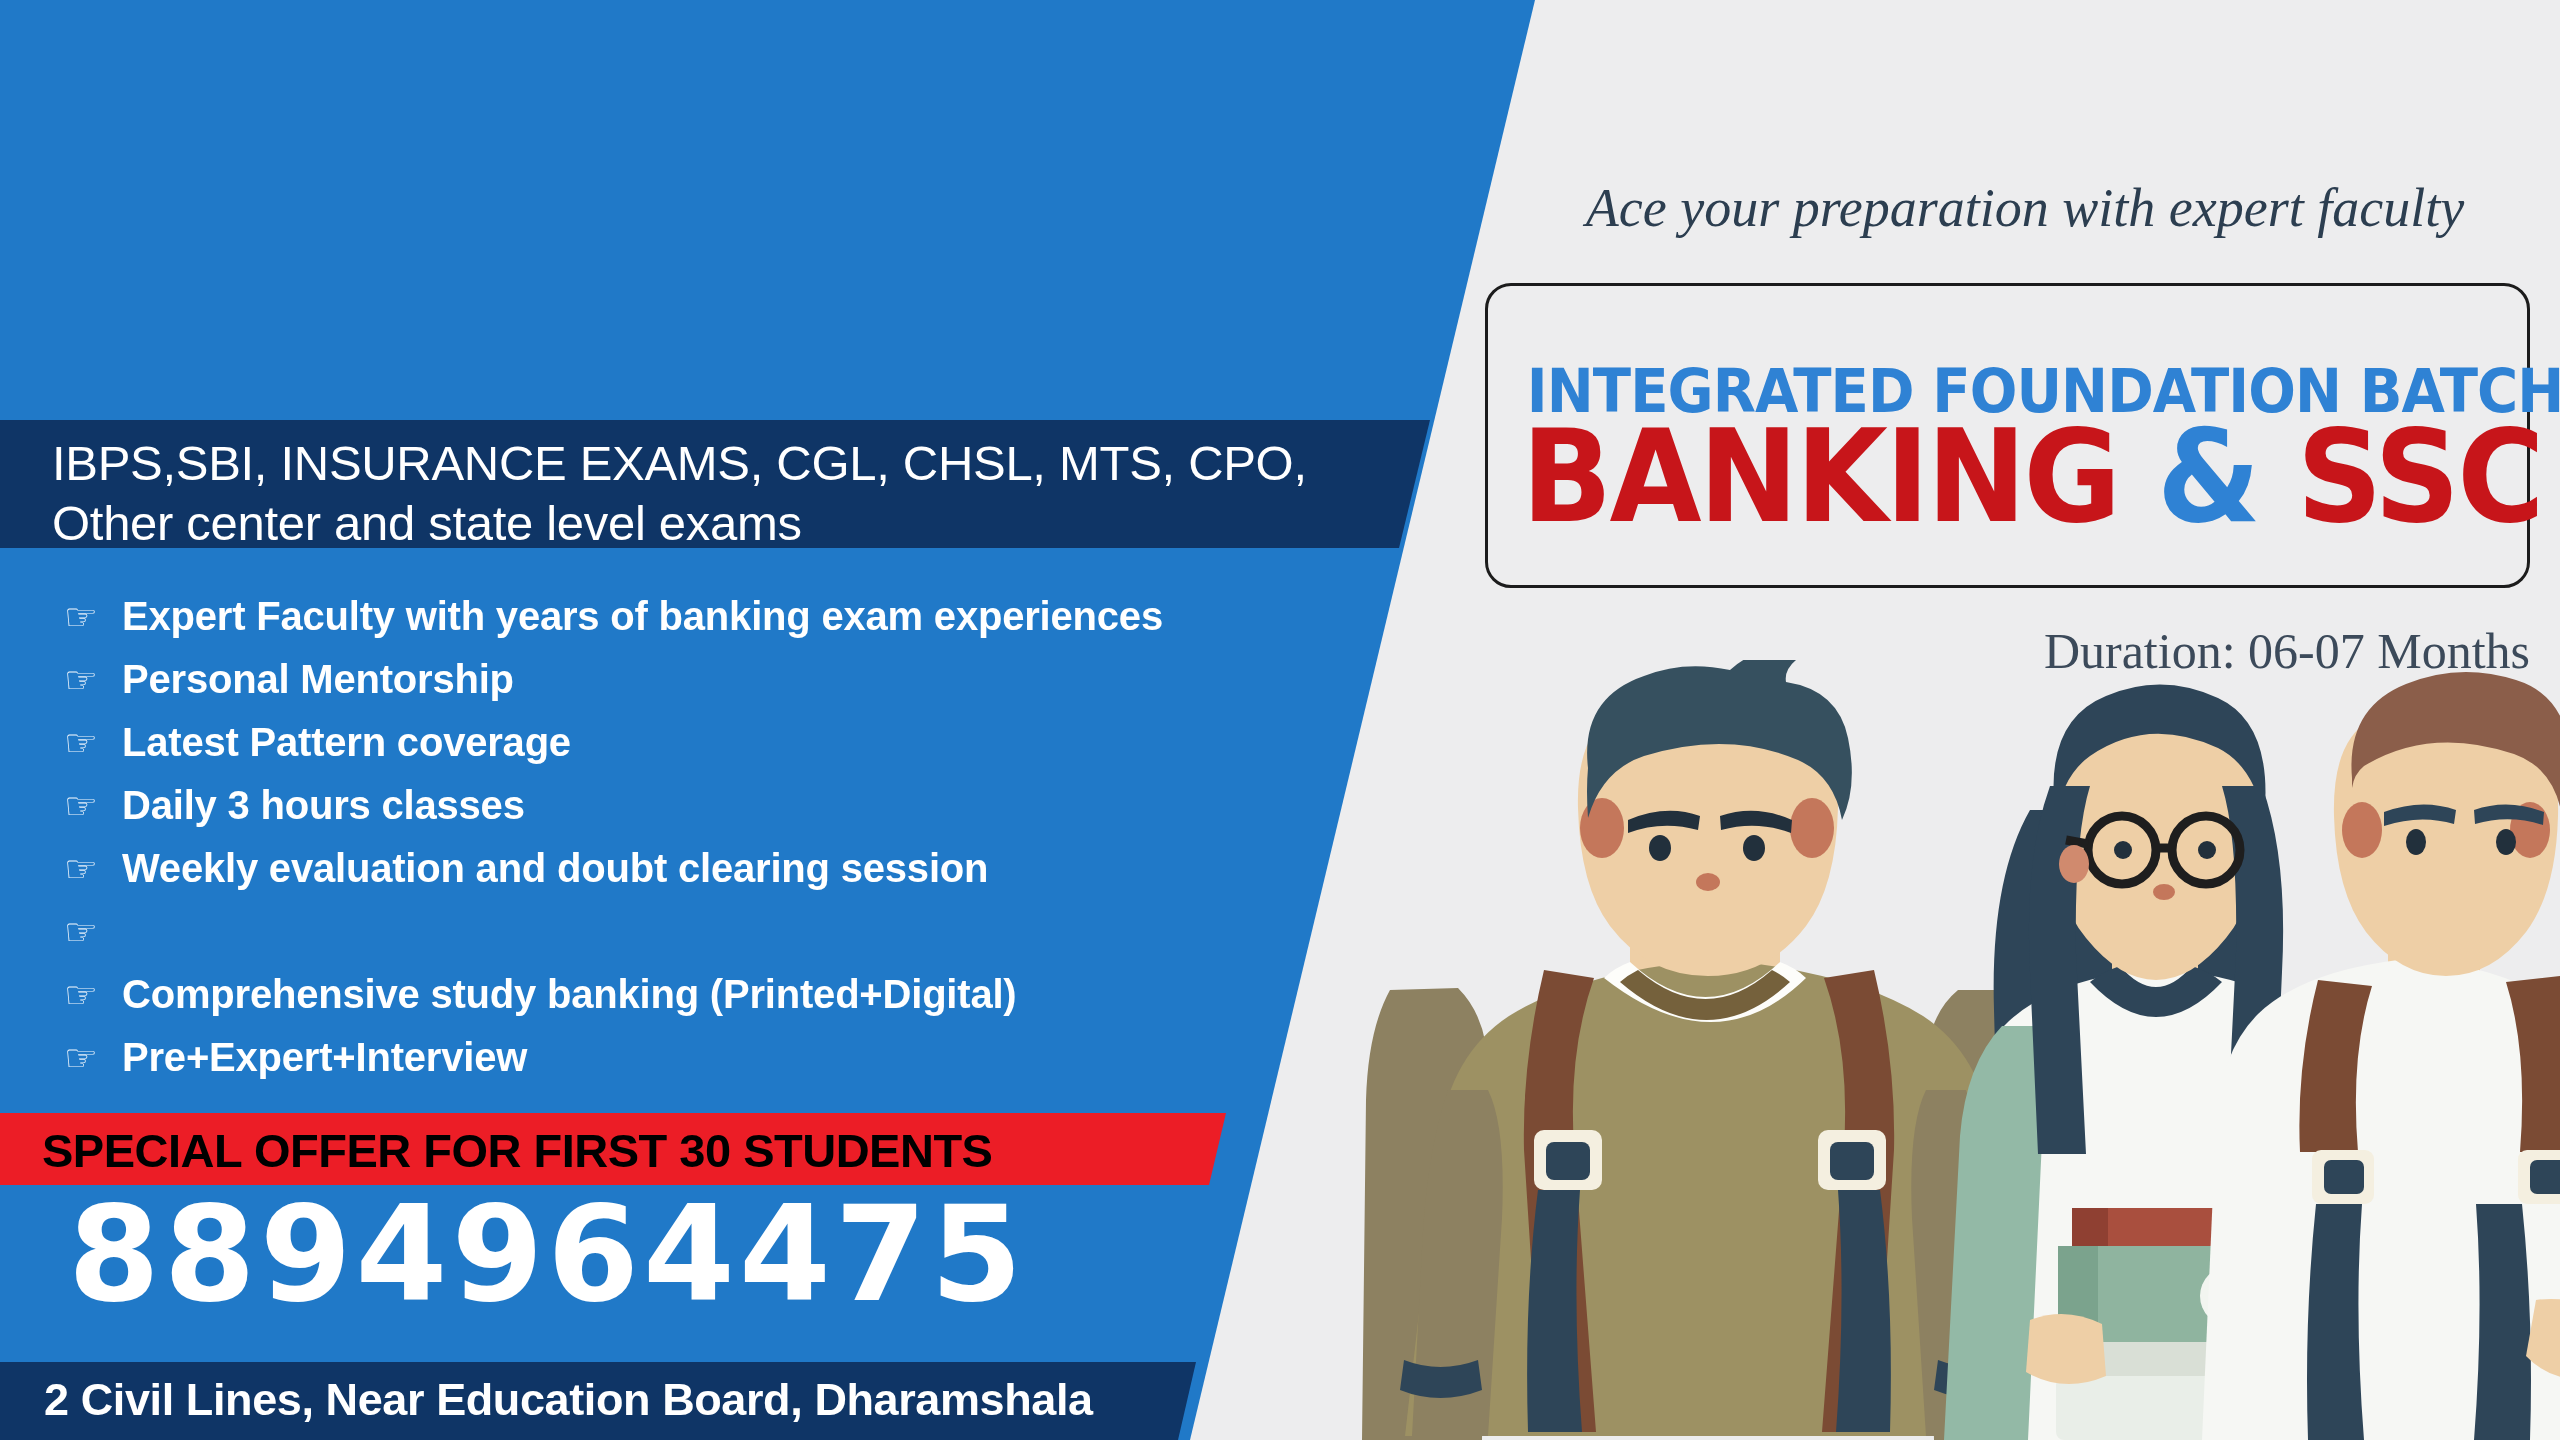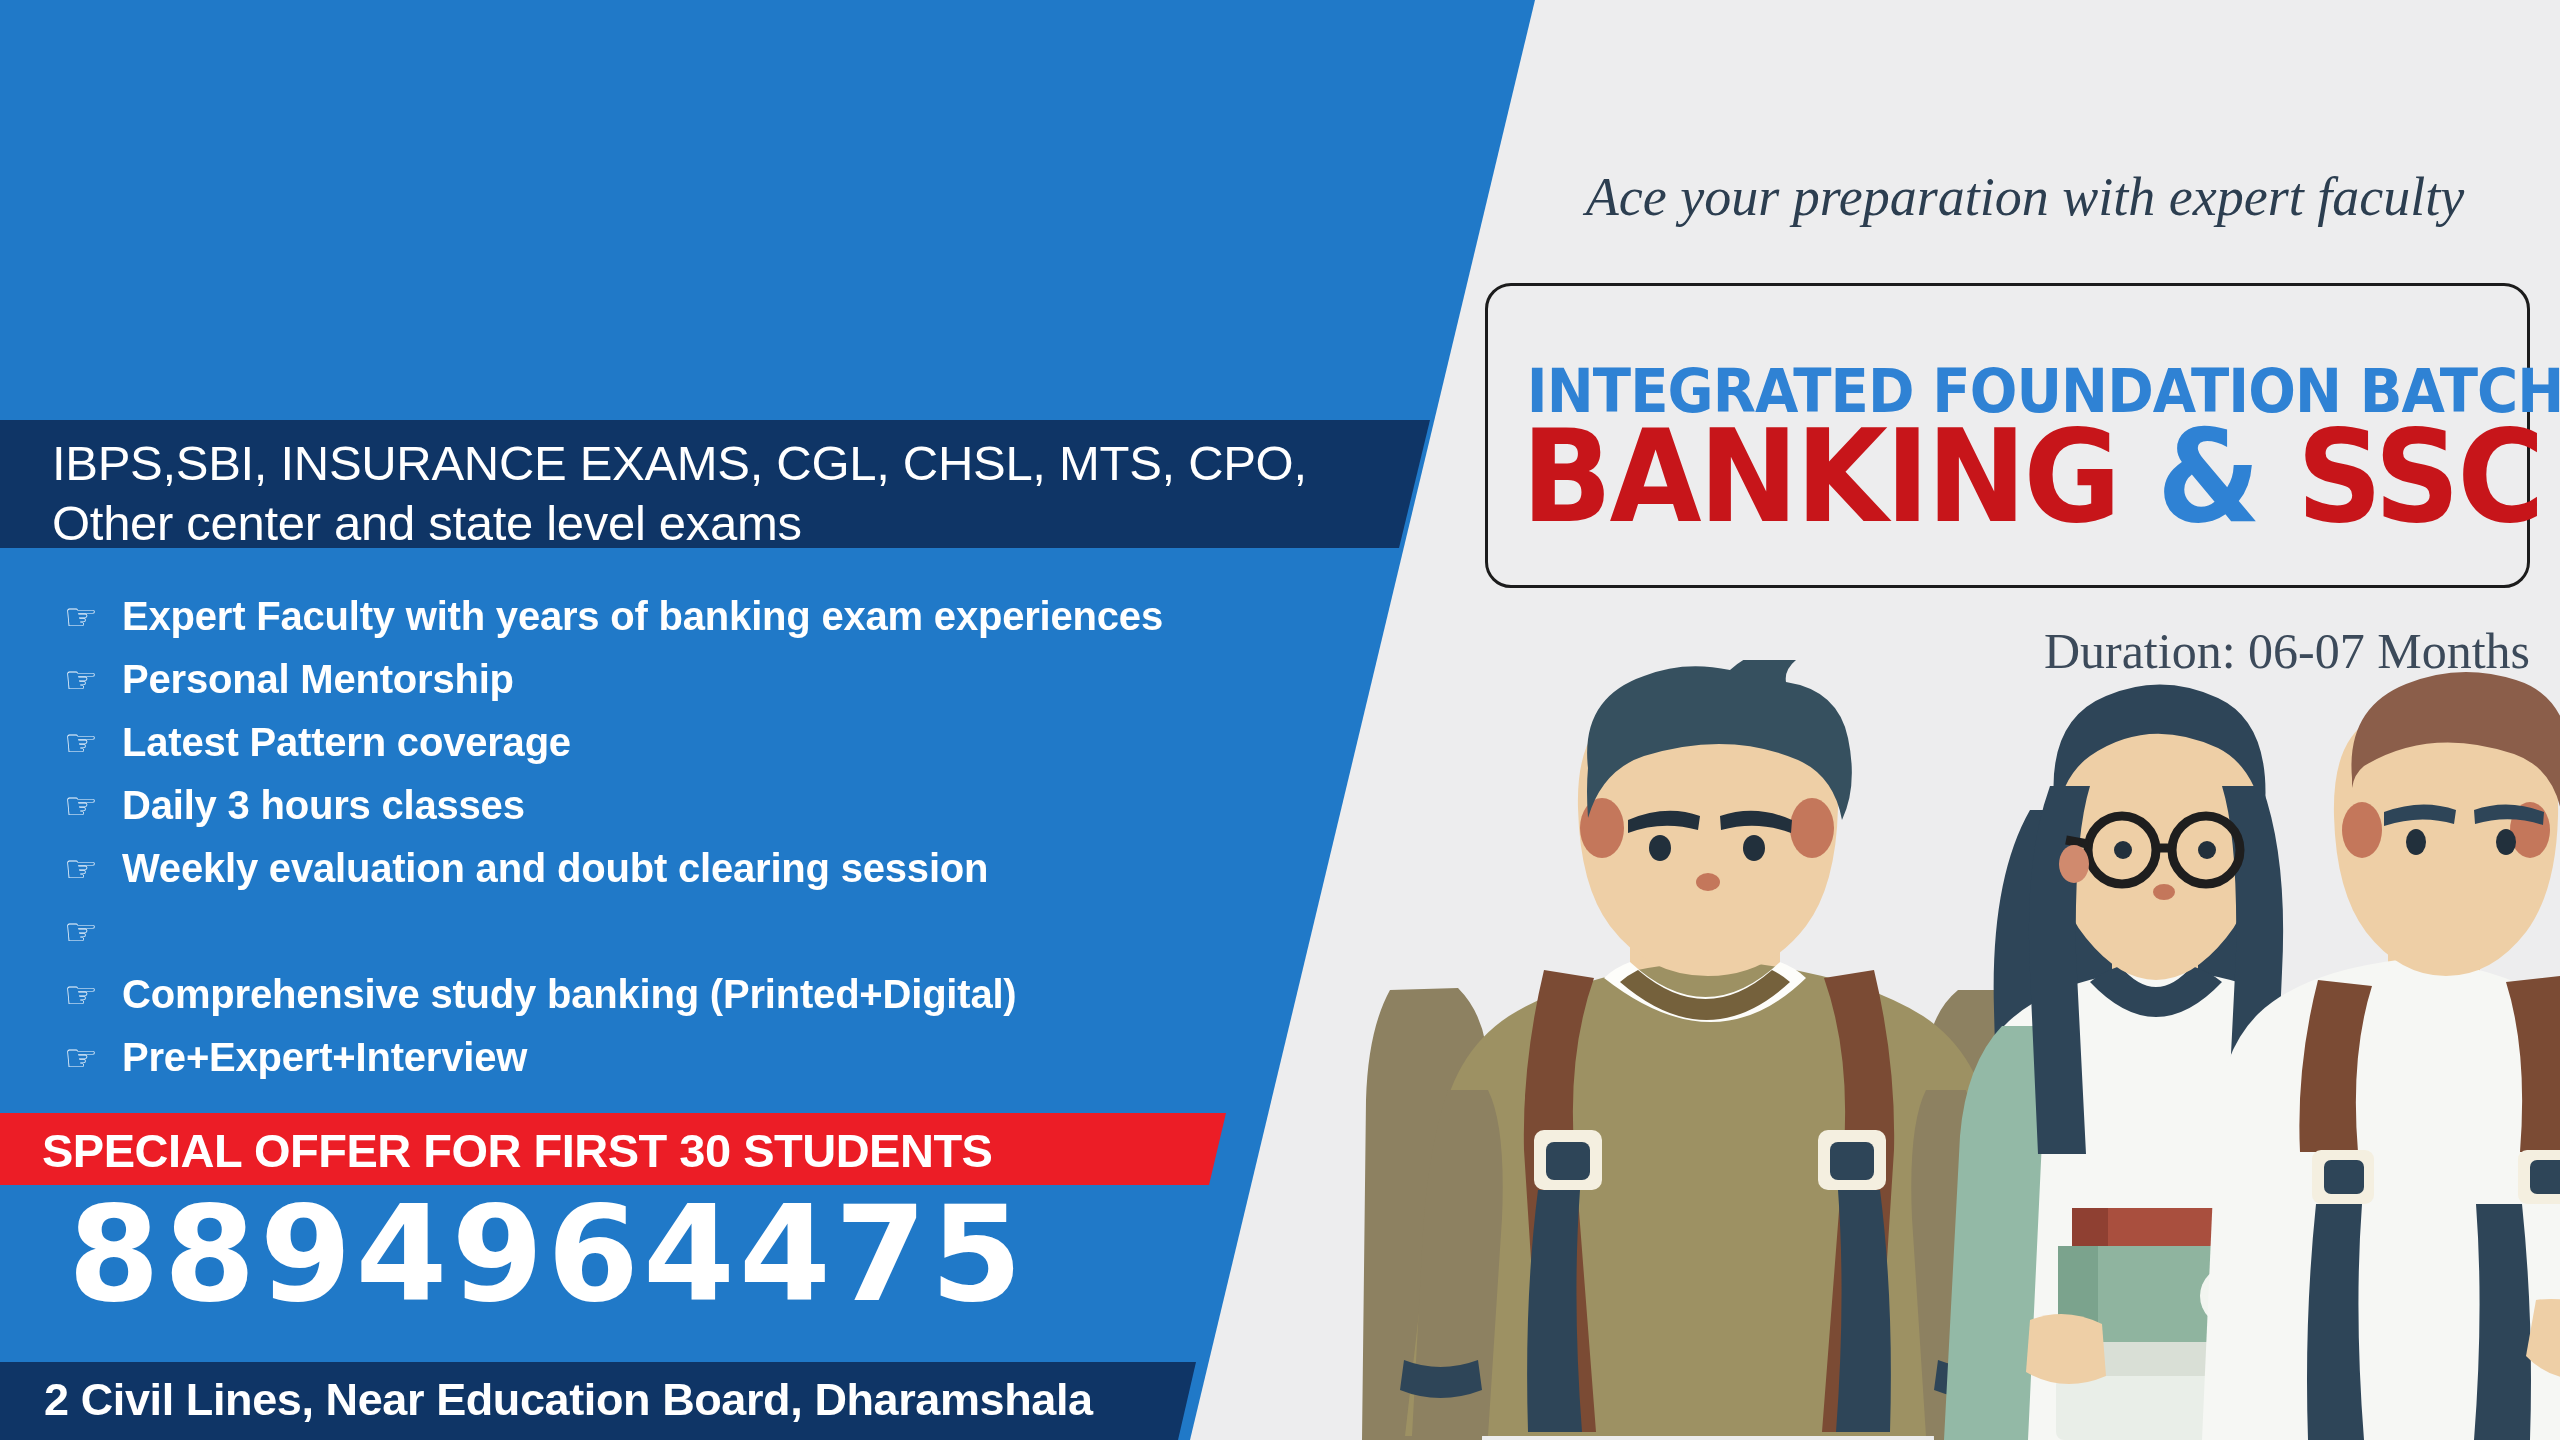--- a/index.html
+++ b/index.html
@@ -96,21 +96,21 @@
   .feat .lbl{ font-size:40px; font-weight:700; letter-spacing:-.2px; }
 
   
   .offer-bar{
     position:absolute; left:0; top:1113px; width:1226px; height:72px;
     background:#ec1d26; z-index:4;
     clip-path: polygon(0 0, 1226px 0, 1209px 72px, 0 72px);
   }
   .offer-bar .txt{
     position:absolute; left:42px; top:10px;
-    color:#ffffff; font-size:47px; font-weight:700; letter-spacing:-.5px;
+    color:#000000; font-size:47px; font-weight:700; letter-spacing:-.5px;
     white-space:nowrap;
   }
 
   
   .phone{
     position:absolute; left:48px; top:1185px; z-index:4;
     color:#fff; font-size:132px; font-weight:700;
     letter-spacing:4px; line-height:1.05; white-space:nowrap;
     font-family:"DejaVu Sans", sans-serif;
     margin-left:20px;
@@ -124,21 +124,21 @@
   }
   .addr-band .txt{
     position:absolute; left:44px; top:12px;
     color:#fff; font-size:45px; font-weight:700; letter-spacing:-.4px;
     white-space:nowrap;
   }
 
   
   .right-panel{ position:absolute; right:0; top:0; width:1420px; height:1440px; z-index:1; }
   .ace-line{
-    position:absolute; left:1520px; top:166px; width:1010px;
+    position:absolute; left:1520px; top:177px; width:1010px;
     text-align:center; z-index:3;
     font-family:"Liberation Serif", serif; font-style:italic;
     font-size:54px; color:#2c3e50; letter-spacing:0px; white-space:nowrap;
   }
   .batch-box{
     position:absolute; left:1485px; top:283px; width:1045px; height:305px;
     border:3px solid #1c1c1c; border-radius:26px; background:transparent; z-index:2;
   }
   .batch-l1{
     position:absolute; left:1485px; top:355px; width:1045px; text-align:center;

